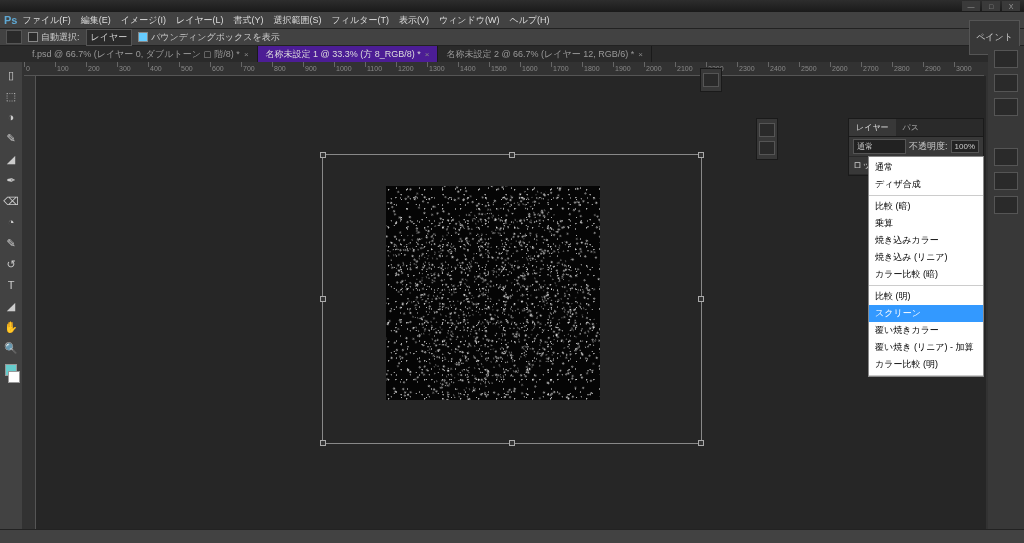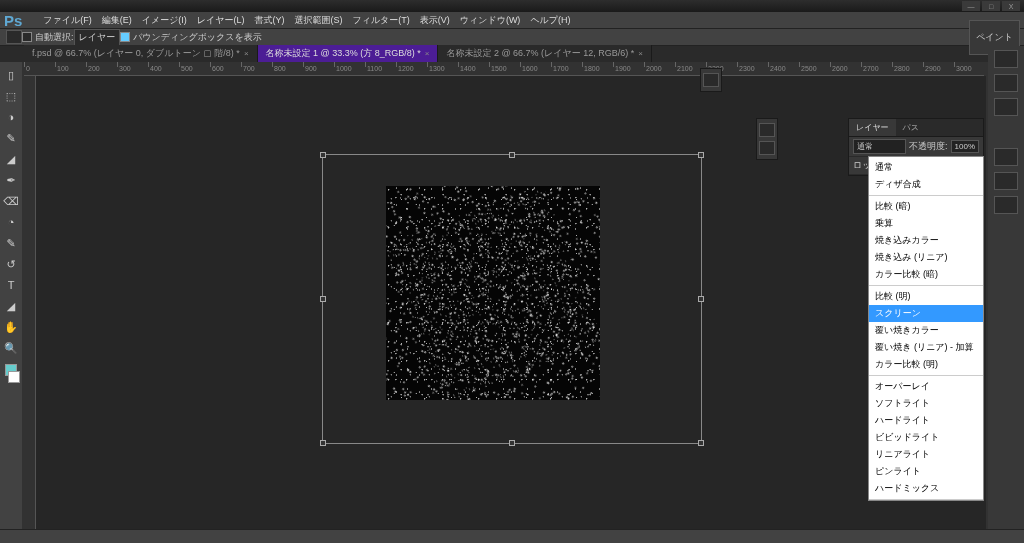--- a/index.html
+++ b/index.html
@@ -1,28 +1,28 @@
 <!DOCTYPE html>
 <html><head>
 <meta charset="utf-8">
 <style>
 *{margin:0;padding:0;box-sizing:border-box;font-family:"Meiryo UI","MS Gothic",sans-serif;font-size:9px;user-select:none}
 body{background:#323232;width:1024px;height:543px;overflow:hidden;color:#ccc;position:relative}
 .titlebar{height:12px;background:linear-gradient(#2d2d2d,#1a1a1a);display:flex;justify-content:flex-end;align-items:center;padding-right:4px}
 .win-btn{width:18px;height:10px;background:#3a3a3a;margin-left:2px;display:flex;align-items:center;justify-content:center;font-size:7px;color:#999}
 .menubar{height:16px;background:#424242;display:flex;align-items:center;padding-left:4px}
-.ps-logo{color:#5fa8d3;font-weight:bold;font-size:15px;margin-right:16px}
+.ps-logo{color:#5fa8d3;font-weight:bold;font-size:11px;margin-right:0}
 .menu-item{padding:0 5px;color:#ddd;font-size:9px}
-.optbar{height:18px;background:#424242;display:flex;align-items:center;padding-left:6px;border-top:1px solid #222;border-bottom:1px solid #222}
+.optbar{height:18px;background:#424242;display:flex;align-items:center;padding-left:6px;gap:6px;border-top:1px solid #222;border-bottom:1px solid #222}
 .opt-icon{width:16px;height:14px;background:#2a2a2a;border:1px solid #555}
 .opt-check{display:flex;align-items:center;gap:3px}
 .check-box{width:10px;height:10px;border:1px solid #888;background:#2a2a2a}
 .opt-select{background:#2a2a2a;border:1px solid #555;padding:1px 4px;color:#ccc}
 .opt-btn{padding:10px 6px;background:#383838;border:1px solid #555;color:#ccc;margin-left:auto;margin-right:4px}
-.tabbar{height:16px;background:#2a2a2a;display:flex;align-items:flex-end;padding-left:24px}
+.tabbar{height:16px;background:#2a2a2a;display:flex;padding-left:24px}
 .doc-tab{padding:2px 8px;background:#2a2a2a;color:#999;font-size:8px;border-right:1px solid #1a1a1a;display:flex;align-items:center;gap:4px}
 .doc-tab.active{background:#4c1d95;color:#ddd}
 .close-x{font-size:8px;color:#888}
 .ruler-h{height:14px;background:#323232;margin-left:24px;margin-right:40px;position:relative;overflow:hidden;border-bottom:1px solid #555}
 .ruler-h .tick{position:absolute;top:0;font-size:7px;color:#888;border-left:1px solid #666;height:5px;padding-left:1px;padding-top:3px}
 .toolbar{position:absolute;left:0;top:62px;width:22px;bottom:0;background:#424242;display:flex;flex-direction:column;align-items:center;padding-top:4px;gap:3px}
 .tool{width:18px;height:18px;display:flex;align-items:center;justify-content:center;color:#ccc;font-size:11px}
 .swatch-fg{width:12px;height:12px;background:#6cc;border:1px solid #999;margin-top:4px}
 .swatch-bg{width:12px;height:12px;background:#fff;border:1px solid #999;margin-top:-8px;margin-left:6px}
 .ruler-v{position:absolute;left:22px;top:76px;width:14px;bottom:14px;background:#323232;border-right:1px solid #555}
@@ -221,29 +221,20 @@
       <div class="blend-item">焼き込み (リニア)</div>
       <div class="blend-item">カラー比較 (暗)</div>
     </div>
     <div class="blend-group">
       <div class="blend-item">比較 (明)</div>
       <div class="blend-item sel">スクリーン</div>
       <div class="blend-item">覆い焼きカラー</div>
       <div class="blend-item">覆い焼き (リニア) - 加算</div>
       <div class="blend-item">カラー比較 (明)</div>
     </div>
-    <div class="blend-group">
-      <div class="blend-item">オーバーレイ</div>
-      <div class="blend-item">ソフトライト</div>
-      <div class="blend-item">ハードライト</div>
-      <div class="blend-item">ビビッドライト</div>
-      <div class="blend-item">リニアライト</div>
-      <div class="blend-item">ピンライト</div>
-      <div class="blend-item">ハードミックス</div>
-    </div>
   </div>
 
 <div class="right-dock">
   <div class="dock-icon"></div>
   <div class="dock-icon"></div>
   <div class="dock-icon"></div>
   <div style="height:20px"></div>
   <div class="dock-icon"></div>
   <div class="dock-icon"></div>
   <div class="dock-icon"></div>

